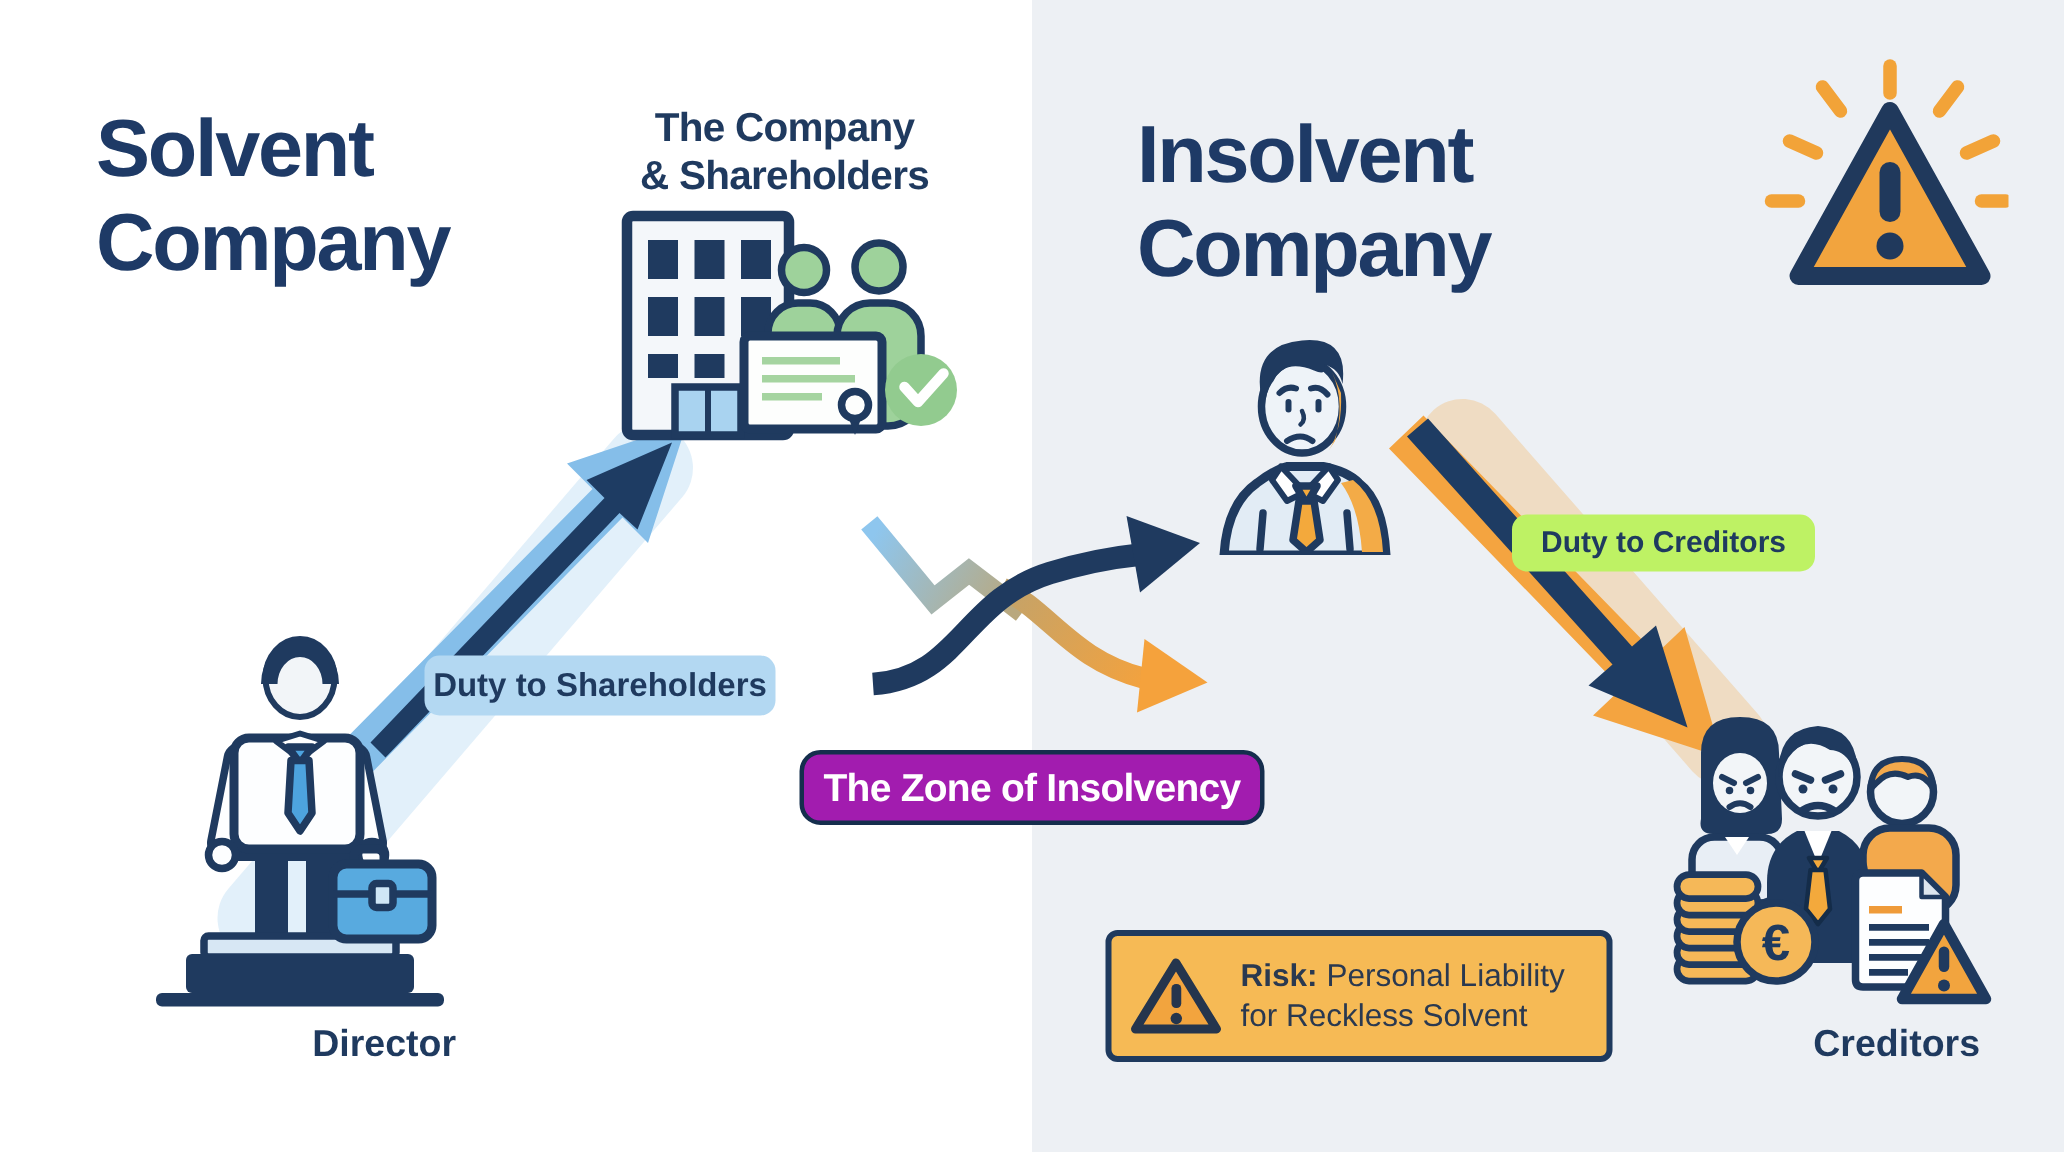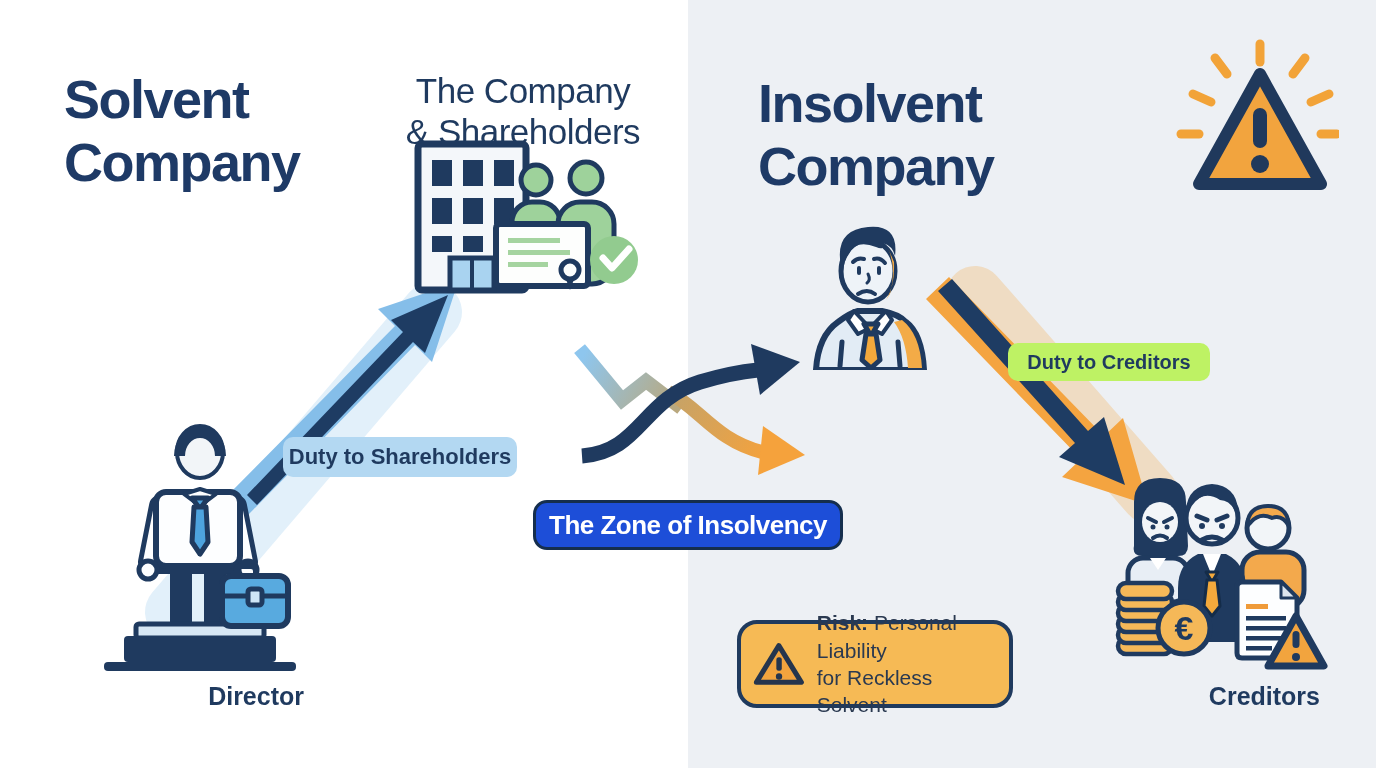--- a/index.html
+++ b/index.html
@@ -13,43 +13,43 @@
   }
   .overlay{position:absolute;left:0;top:0;width:1376px;height:768px;}
   .title{
     position:absolute;margin:0;font-weight:bold;font-size:54px;line-height:1.16;
     color:#1e3a66;letter-spacing:-1.5px;
   }
   .title.solvent{left:64px;top:68px;width:300px;}
   .title.insolvent{left:758px;top:72px;width:330px;}
   .company-label{
     position:absolute;left:398px;top:70px;width:250px;text-align:center;
-    font-weight:normal;font-size:35px;line-height:1.18;color:#1f3a5f;letter-spacing:-0.5px;
+    font-weight:bold;font-size:27px;line-height:1.18;color:#1f3a5f;letter-spacing:-0.5px;
   }
   .badge{
     position:absolute;display:flex;align-items:center;justify-content:center;
     font-weight:bold;color:#1f3a5f;border-radius:10px;
   }
   .badge.shareholders{left:283px;top:437px;width:234px;height:40px;background:#b3d8f2;font-size:22px;}
   .badge.creditors-duty{left:1008px;top:343px;width:202px;height:38px;background:#bef264;font-size:20px;}
   .zone-badge{
     position:absolute;left:533px;top:500px;width:310px;height:50px;
-    background:#1d4ed8;border:3px solid #152e4d;border-radius:14px;
+    background:#a21caf;border:3px solid #152e4d;border-radius:14px;
     display:flex;align-items:center;justify-content:center;
     color:#ffffff;font-weight:bold;font-size:26px;letter-spacing:-0.5px;
     box-sizing:border-box;
   }
   .figure-label{
     position:absolute;text-align:right;font-weight:bold;font-size:25px;color:#1f3a5f;
   }
   .figure-label.director{left:96px;top:682px;width:208px;}
   .figure-label.creditors{left:1110px;top:682px;width:210px;}
   .risk-banner{
-    position:absolute;left:737px;top:620px;width:276px;height:88px;
-    background:#f6ba55;border:4px solid #1f3a5e;border-radius:20px;
+    position:absolute;left:737px;top:620px;width:338px;height:88px;
+    background:#f6ba55;border:4px solid #1f3a5e;border-radius:8px;
     display:flex;align-items:center;gap:12px;padding:0 12px;box-sizing:border-box;
   }
   .risk-text{font-size:21px;line-height:1.3;color:#2a3950;}
   .risk-text .bold{font-weight:bold;margin-right:6px;}
   .risk-text .line2{display:block;}
   .icon-abs{position:absolute;}
 </style>
 </head>
 <body>
 

